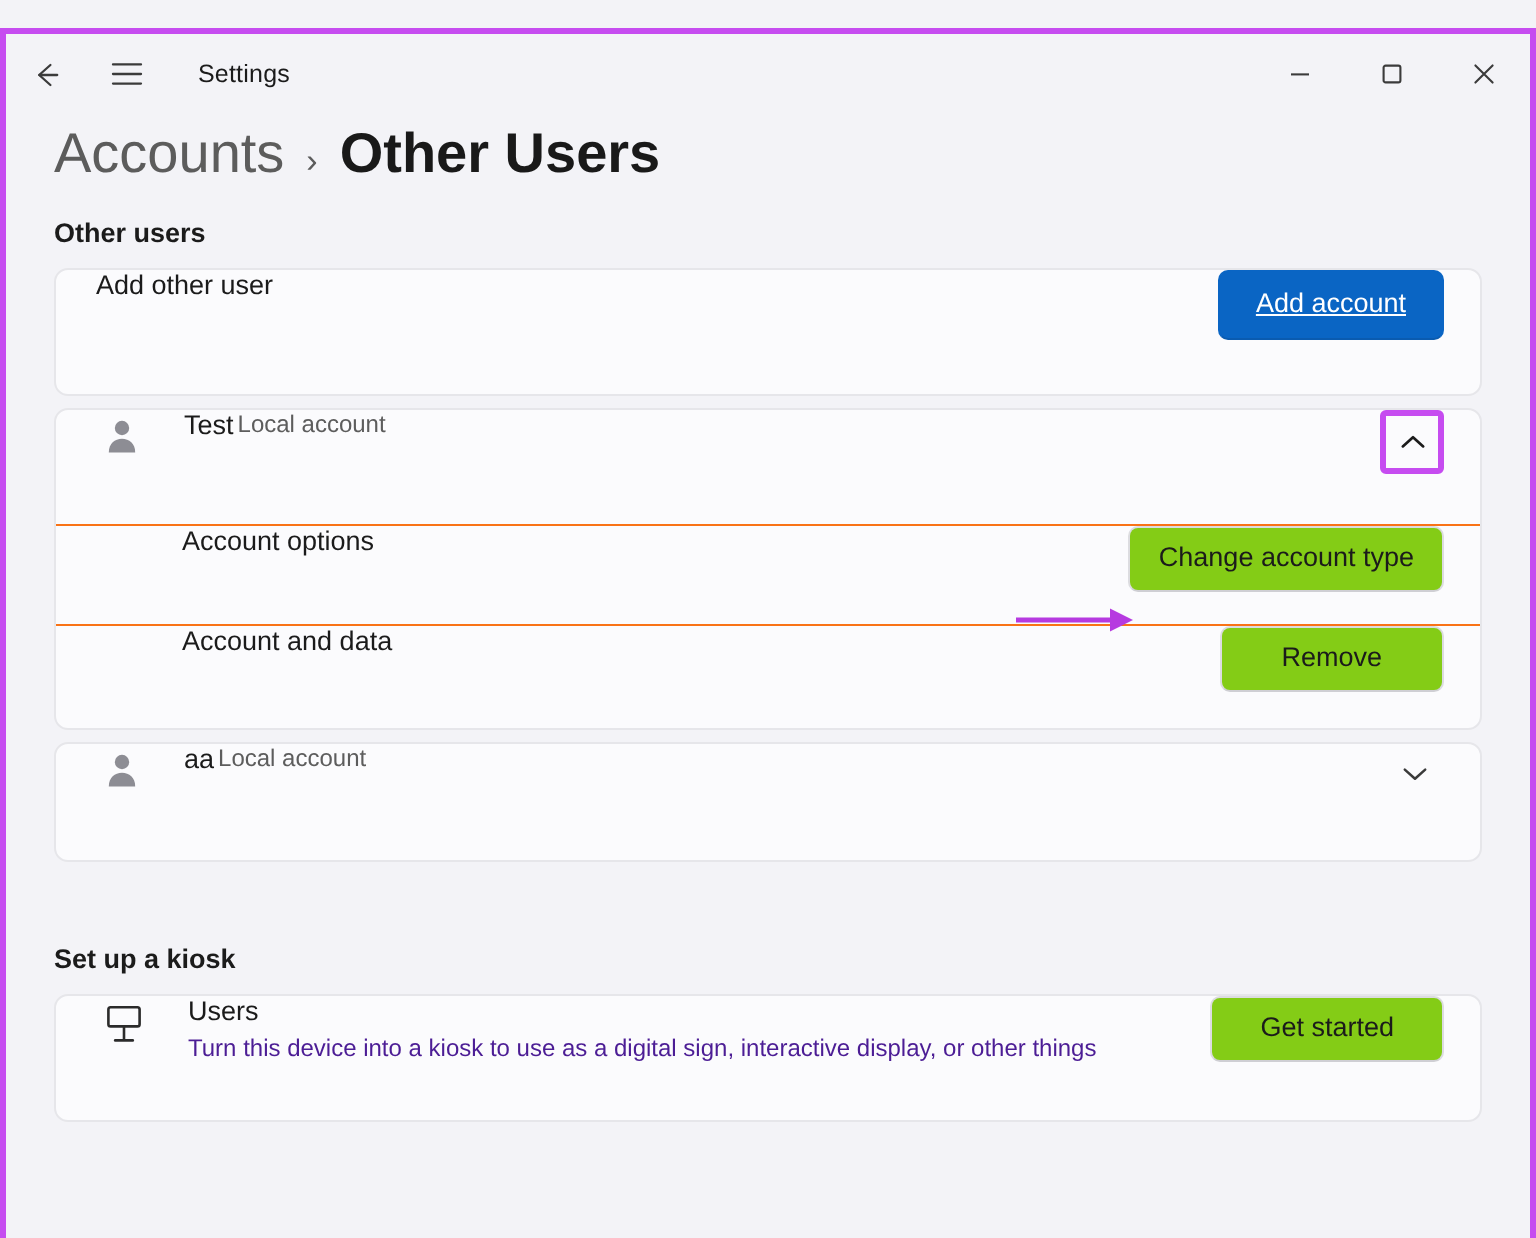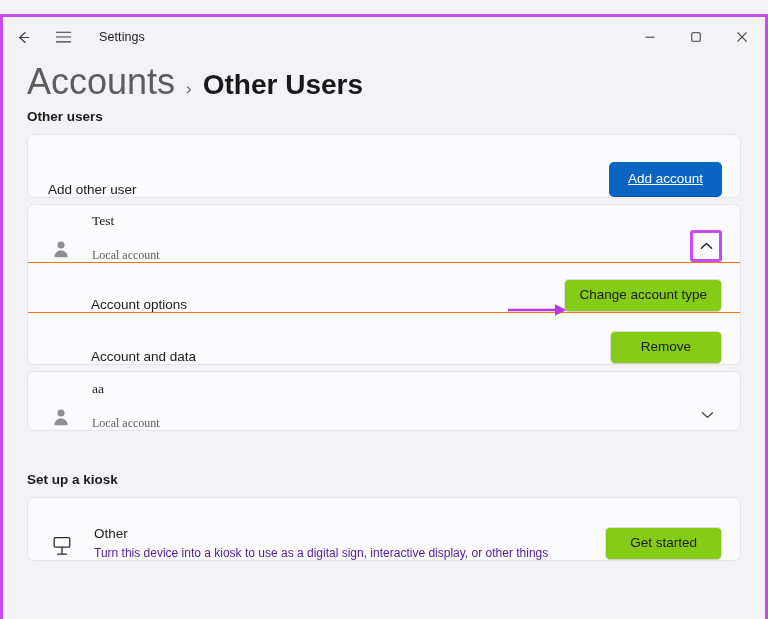--- a/index.html
+++ b/index.html
@@ -70,21 +70,21 @@
 
   
   #breadcrumb {
     position: absolute;
     left: 24px; top: 44px;
     display: flex;
     align-items: baseline;
     gap: 11px;
   }
   #crumb-accounts {
-    font-size: 36px;
+    font-size: 28px;
     color: #5c5c5c;
     font-weight: 400;
   }
   #crumb-sep {
     font-size: 17px;
     color: #5c5c5c;
   }
   #crumb-current {
     font-size: 28px;
     color: #191919;
@@ -108,38 +108,38 @@
   .card {
     margin: 0 24px;
     background: #fbfbfd;
     border: 1px solid #e6e6ea;
     border-radius: 7px;
   }
   .card + .card { margin-top: 6px; }
 
   .row {
     display: flex;
-    align-items: flex-end;
+    align-items: flex-start;
     padding: 0 18px 0 20px;
     min-height: 58px;
   }
   .row-label {
     font-size: 13.5px;
     color: #1b1b1b;
   }
   .row .spacer { flex: 1 1 auto; }
 
   
   .avatar {
     width: 26px; height: 26px;
     margin-right: 18px;
     flex: 0 0 auto;
     display: flex; align-items: center; justify-content: center;
   }
-  .user-text { display: flex; flex-direction: column; gap: 18px; font-family: Liberation Serif, serif; }
+  .user-text { display: flex; gap: 2px; }
   .user-name { font-size: 13.5px; color: #1b1b1b; line-height: 1.2; }
   .user-sub  { font-size: 12px; color: #5d5d5d; line-height: 1.2; }
 
   
   .subrow {
     border-top: 1px solid #f97316;
     padding-left: 63px;
   }
 
   
@@ -339,21 +339,21 @@
     <div class="card">
       <div class="row kiosk-row">
         <span class="kiosk-icon">
           <svg width="24" height="24" viewBox="0 0 24 24" fill="none">
             <rect x="4.2" y="3.6" width="15.6" height="9.6" rx="1.1" stroke="#2b2b2b" stroke-width="1.3"></rect>
             <path d="M12 13.4 V19.4" stroke="#2b2b2b" stroke-width="1.3" stroke-linecap="round"></path>
             <path d="M7.6 20.2 H16.4" stroke="#2b2b2b" stroke-width="1.3" stroke-linecap="round"></path>
           </svg>
         </span>
         <span class="kiosk-text">
-          <span class="kiosk-name">Other</span>
+          <span class="kiosk-name">Users</span>
           <span class="kiosk-desc">Turn this device into a kiosk to use as a digital sign, interactive display, or other things</span>
         </span>
         <span class="spacer"></span>
         <button class="btn" style="padding-left:24px;padding-right:24px">Get started</button>
       </div>
     </div>
 
     <div id="get-help-row">
       <span>
         <svg width="19" height="19" viewBox="0 0 19 19" fill="none">

